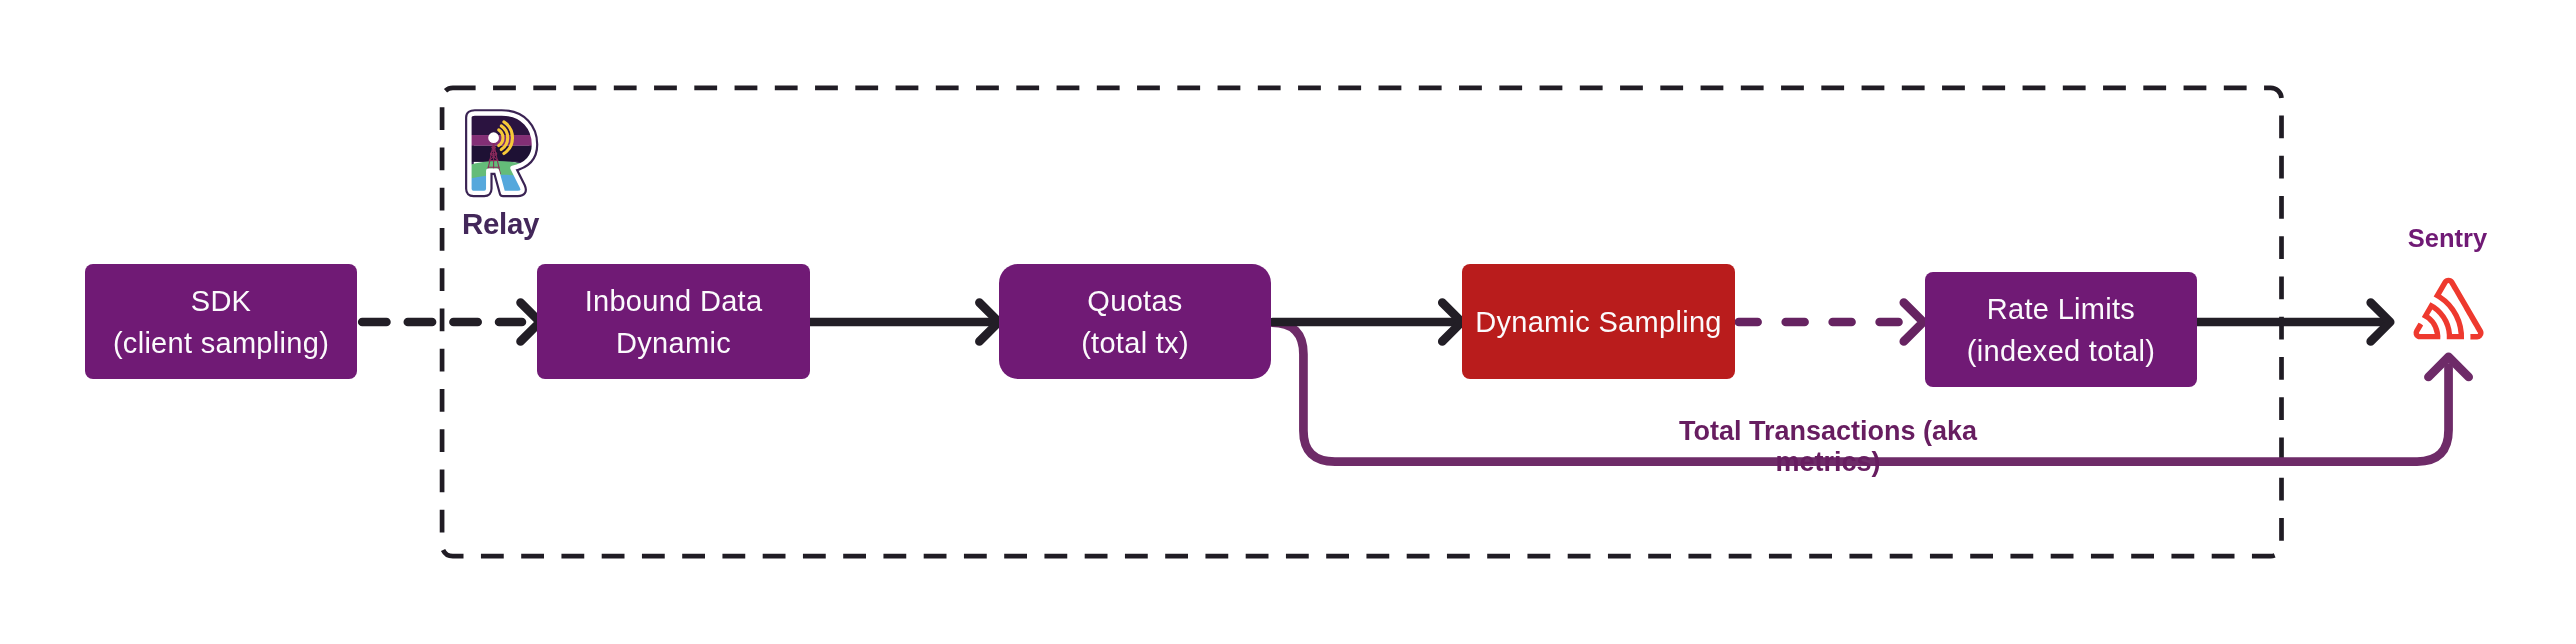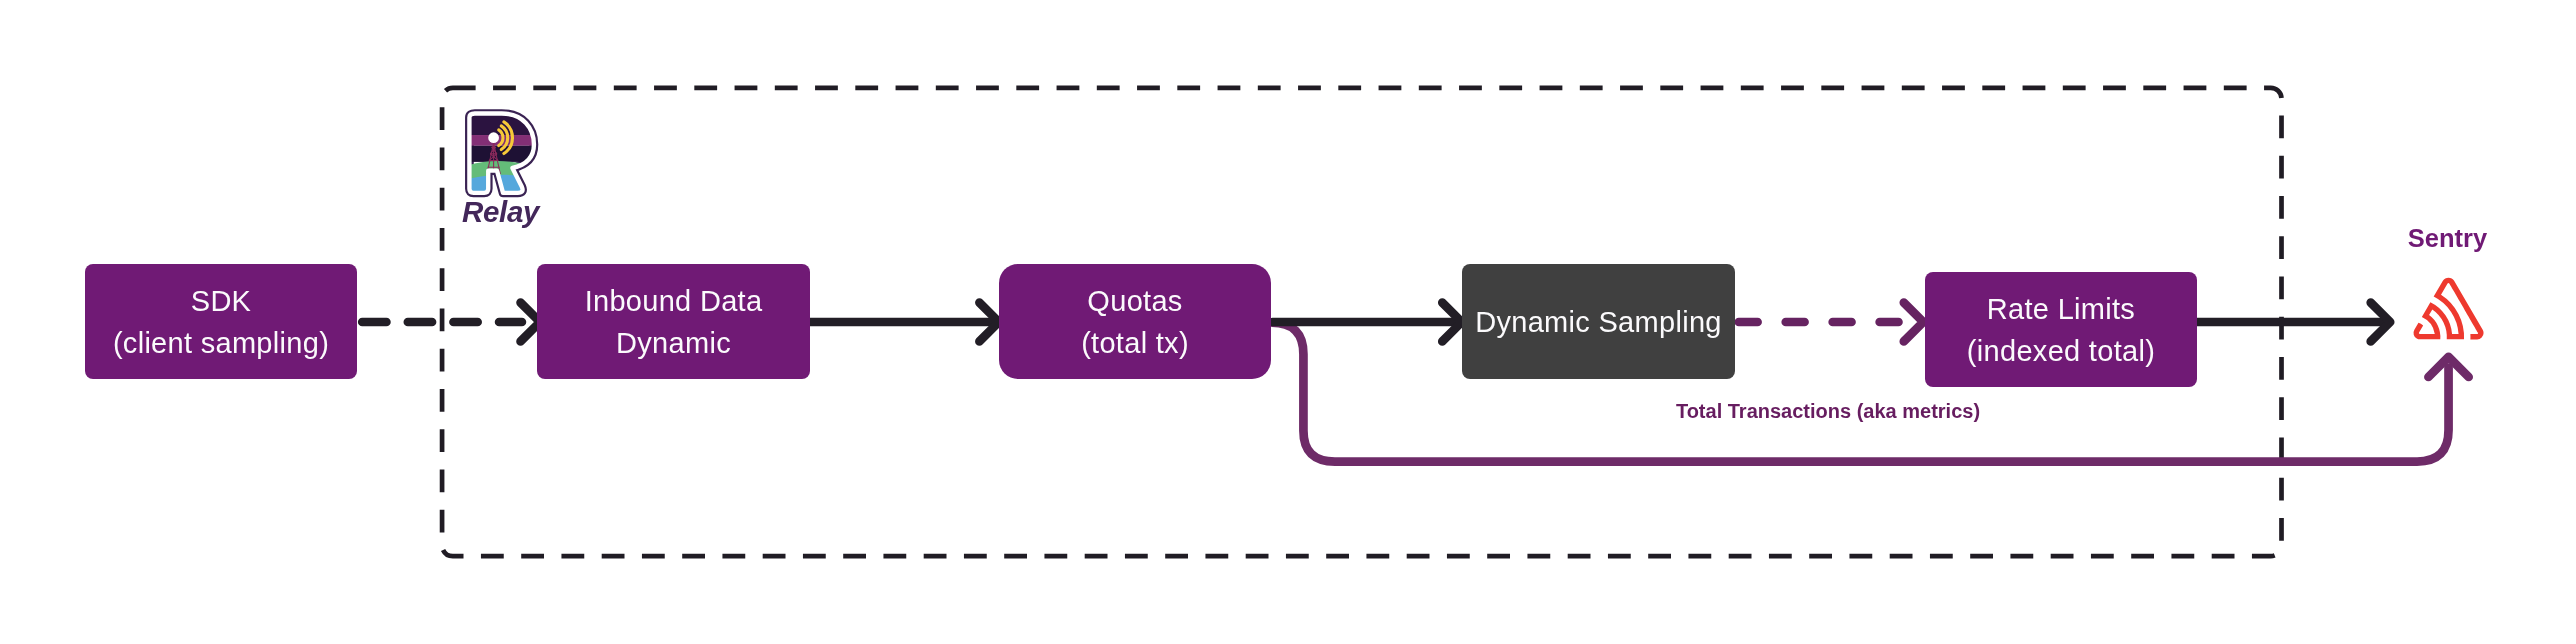--- a/index.html
+++ b/index.html
@@ -7,39 +7,39 @@
     position:relative;width:2576px;height:644px;background:#ffffff;overflow:hidden;
     font-family:"Liberation Sans", sans-serif;
   }
   #connector-layer{position:absolute;left:0;top:0;width:2576px;height:644px;}
   .node{
     position:absolute;top:264px;height:115px;border-radius:8px;
     background:#701a75;color:#fbfafc;display:flex;flex-direction:column;
     align-items:center;justify-content:center;text-align:center;
     font-size:29px;line-height:42px;font-weight:400;letter-spacing:0.3px;
   }
-  .node.magenta{background:#404040;border-radius:8px;}
+  .node.magenta{background:#b91c1c;border-radius:8px;}
   #node-sdk{left:85px;width:272px;}
   #node-inbound{left:537px;width:273px;}
   #node-quotas{left:999px;width:272px;border-radius:19px;}
   #node-dynamic{left:1462px;width:273px;}
   #node-rate{left:1925px;width:272px;margin-top:8px;}
   #relay-logo{position:absolute;left:460px;top:105px;}
   #relay-label{
-    position:absolute;left:462px;top:195px;width:201px;
-    font-size:29.5px;font-weight:700;color:#43275a;letter-spacing:-0.3px;font-style:italic;
+    position:absolute;left:462px;top:207px;width:201px;
+    font-size:29.5px;font-weight:700;color:#43275a;letter-spacing:-0.3px;
   }
   #sentry-label{
     position:absolute;left:2367px;top:224px;width:161px;text-align:center;
     font-size:25.5px;font-weight:700;color:#701a75;
   }
   #sentry-logo{position:absolute;left:2398px;top:262px;}
   #metrics-label{
-    position:absolute;left:1627px;top:400px;width:402px;text-align:center;
-    font-size:20px;font-weight:700;color:#671d60;
+    position:absolute;left:1627px;top:416px;width:402px;text-align:center;
+    font-size:27px;font-weight:700;color:#671d60;
   }
 </style>
 </head>
 <body>
 
 <div id="stage">
 
   <svg id="connector-layer" viewBox="0 0 3840 960" xmlns="http://www.w3.org/2000/svg">
 
     <rect x="659" y="131" width="2742" height="698" rx="16" fill="none" stroke="#201c24" stroke-width="7" stroke-dasharray="34 26"></rect>

